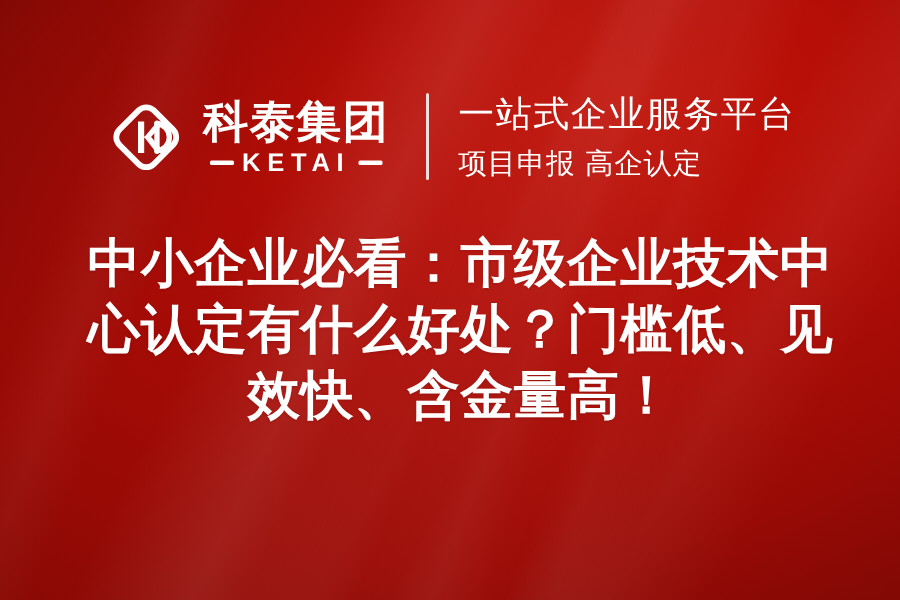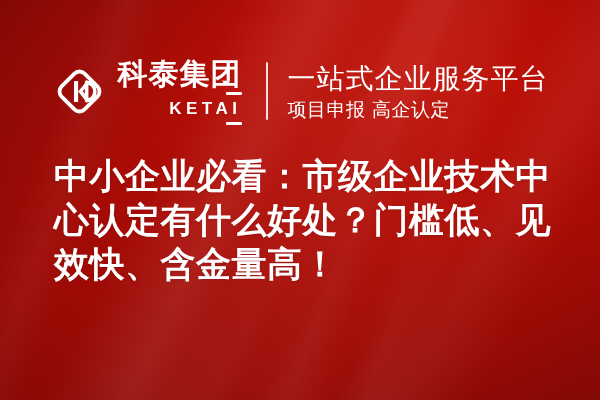--- a/index.html
+++ b/index.html
@@ -42,50 +42,50 @@
   #logo-block { display:flex; align-items:center; gap:11px; }
 
   .logo-mark { width:55px; height:55px; flex:0 0 55px; display:block; }
 
   .logo-words { display:flex; flex-direction:column; align-items:center; gap:2px; }
   .logo-cn {
     font-size:30px; line-height:32px; font-weight:700; color:#ffffff;
     letter-spacing:1px; white-space:nowrap;
     font-family:"DejaVu Sans","Liberation Sans",sans-serif;
   }
-  .logo-en-row { display:flex; align-items:flex-end; gap:5px; width:100%; justify-content:center;flex-direction:column; }
+  .logo-en-row { display:flex; align-items:center; gap:5px; width:100%; justify-content:center; }
   .logo-dash { height:3px; width:16px; background:#fff; display:block; border-radius:1px; }
   .logo-en {
     font-size:17px; line-height:17px; font-weight:700; color:#ffffff;
     letter-spacing:4.5px; white-space:nowrap;
     font-family:"Liberation Sans",sans-serif;
   }
 
   #divider {
     width:2px; height:58px; background:rgba(255,255,255,0.85);
     margin:0 20px 0 24px; flex:0 0 2px; border-radius:1px;
   }
 
   #tagline-block { display:flex; flex-direction:column; align-items:flex-start; gap:3px; }
   .tagline-main {
-    font-size:28px; line-height:32px; color:#ffffff; white-space:nowrap;
+    font-size:24px; line-height:32px; color:#ffffff; white-space:nowrap;
     letter-spacing:1px; font-weight:400;
-    font-family:Liberation Sans, sans-serif;
+    font-family:Liberation Mono, monospace;
   }
   .tagline-sub {
     font-size:19px; line-height:22px; color:#ffffff; white-space:nowrap;
     letter-spacing:0.5px; font-weight:400;
     font-family:"DejaVu Sans","Liberation Sans",sans-serif;
   }
 
   
   #title {
     position:absolute; left:54px; top:154px; width:506px;
     font-size:35px; line-height:44px; font-weight:700; color:#ffffff;
-    letter-spacing:0.5px; text-align:left; word-break:break-all;
+    letter-spacing:0.5px; text-align:center; word-break:break-all;
     font-family:"DejaVu Sans","Liberation Sans",sans-serif;
     text-shadow:0 1px 2px rgba(0,0,0,0.12);
   }
 </style>
 </head>
 <body>
 
 <div id="banner">
 
   <div class="sweep sweep-d"></div>

